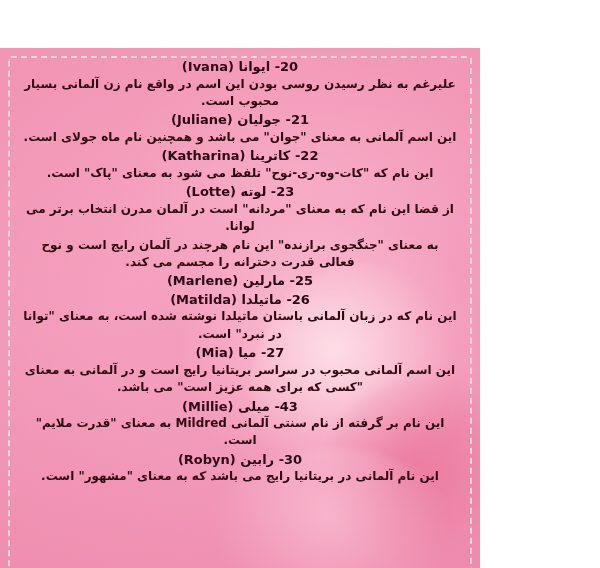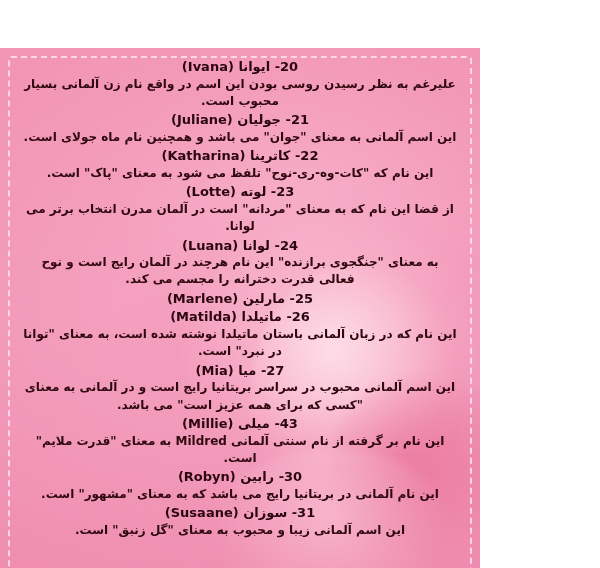--- a/index.html
+++ b/index.html
@@ -131,21 +131,20 @@
       <div class="entry-title">22- کاترینا (Katharina)</div>
       <div class="entry-desc">این نام که "کات-وه-ری-نوح" تلفظ می شود به معنای "پاک" است.</div>
     </div>
 
     <div class="entry">
       <div class="entry-title">23- لوته (Lotte)</div>
       <div class="entry-desc">از قضا این نام که به معنای "مردانه" است در آلمان مدرن انتخاب برتر می لوانا.</div>
     </div>
 
     <div class="entry">
-      <div class="entry-title">24- لوانا (Luana)</div>
       <div class="entry-desc">به معنای "جنگجوی برازنده" این نام هرچند در آلمان رایج است و نوح فعالی قدرت دخترانه را مجسم می کند.</div>
     </div>
 
     <div class="entry">
       <div class="entry-title">25- مارلین (Marlene)</div>
     </div>
 
     <div class="entry">
       <div class="entry-title">26- ماتیلدا (Matilda)</div>
       <div class="entry-desc">این نام که در زبان آلمانی باستان ماتیلدا نوشته شده است، به معنای "توانا در نبرد" است.</div>
@@ -160,19 +159,15 @@
     <div class="entry">
       <div class="entry-title">43- میلی (Millie)</div>
       <div class="entry-desc">این نام بر گرفته از نام سنتی آلمانی Mildred به معنای "قدرت ملایم" است.</div>
     </div>
 
     <div class="entry">
       <div class="entry-title">30- رابین (Robyn)</div>
       <div class="entry-desc">این نام آلمانی در بریتانیا رایج می باشد که به معنای "مشهور" است.</div>
     </div>
 
-    <div class="entry">
-      <div class="entry-title">31- سوزان (Susaane)</div>
-      <div class="entry-desc">این اسم آلمانی زیبا و محبوب به معنای "گل زنبق" است.</div>
-    </div>
 
   </div>
 </div>
 
 </body></html>

